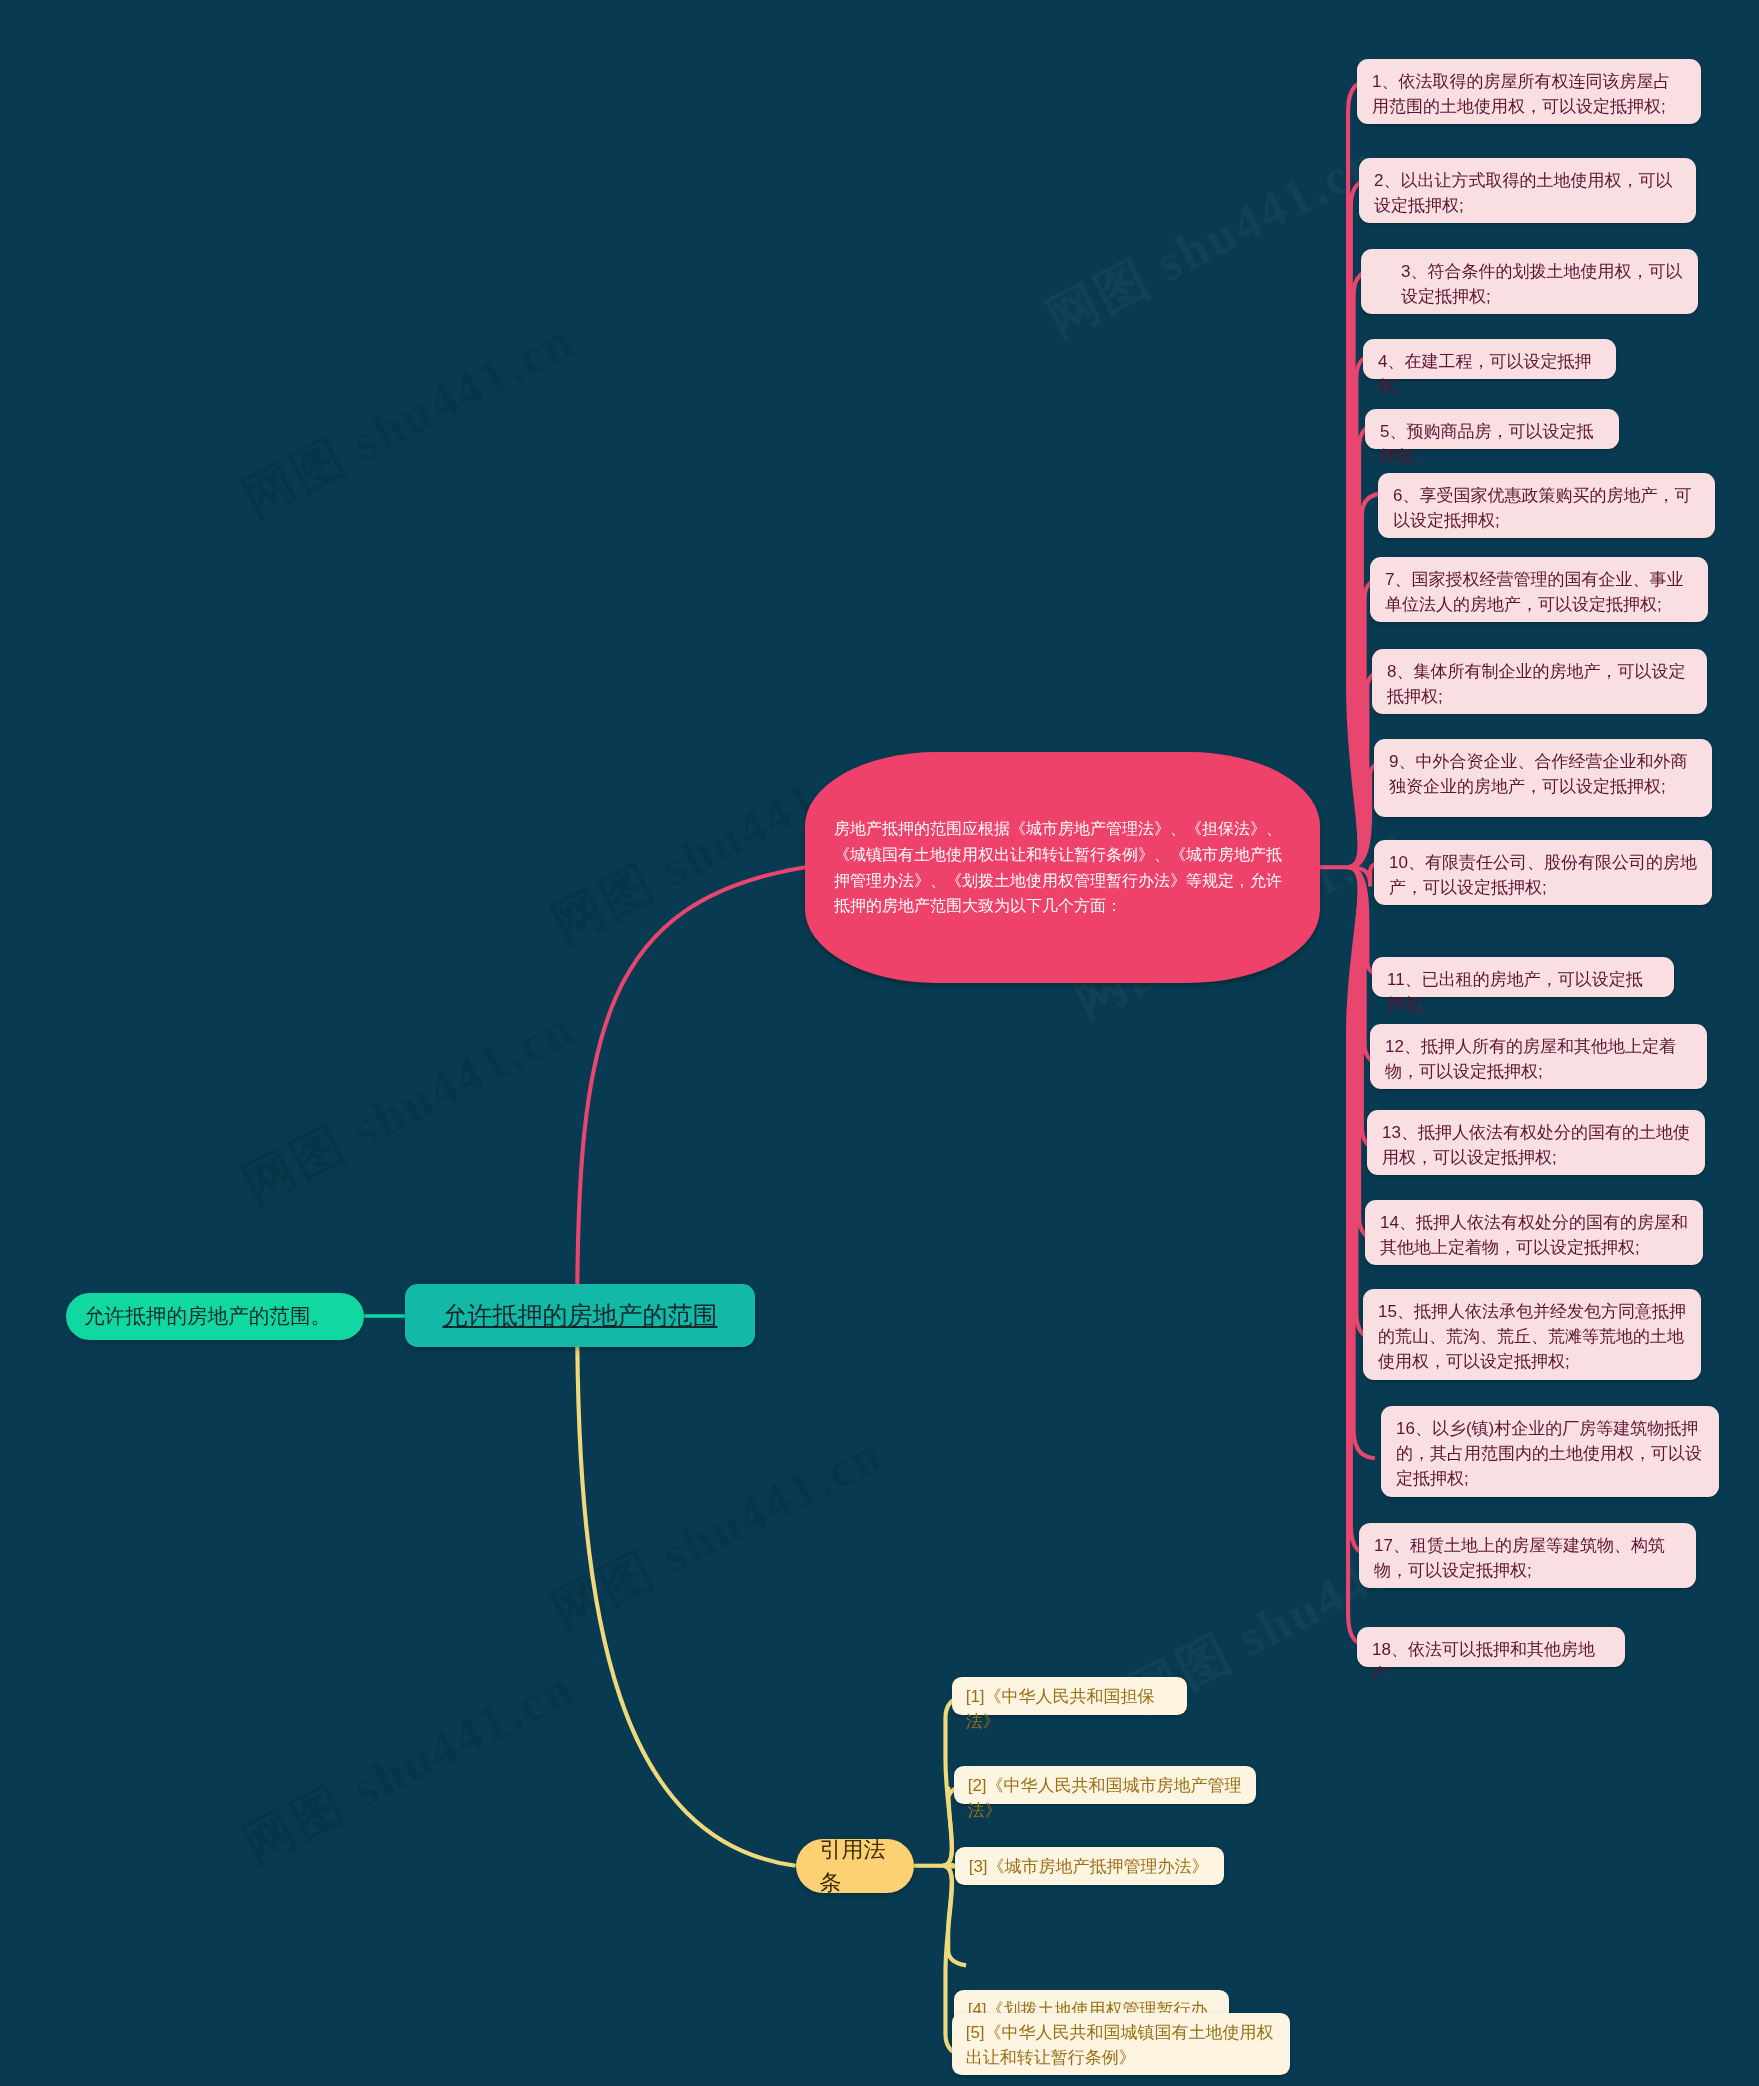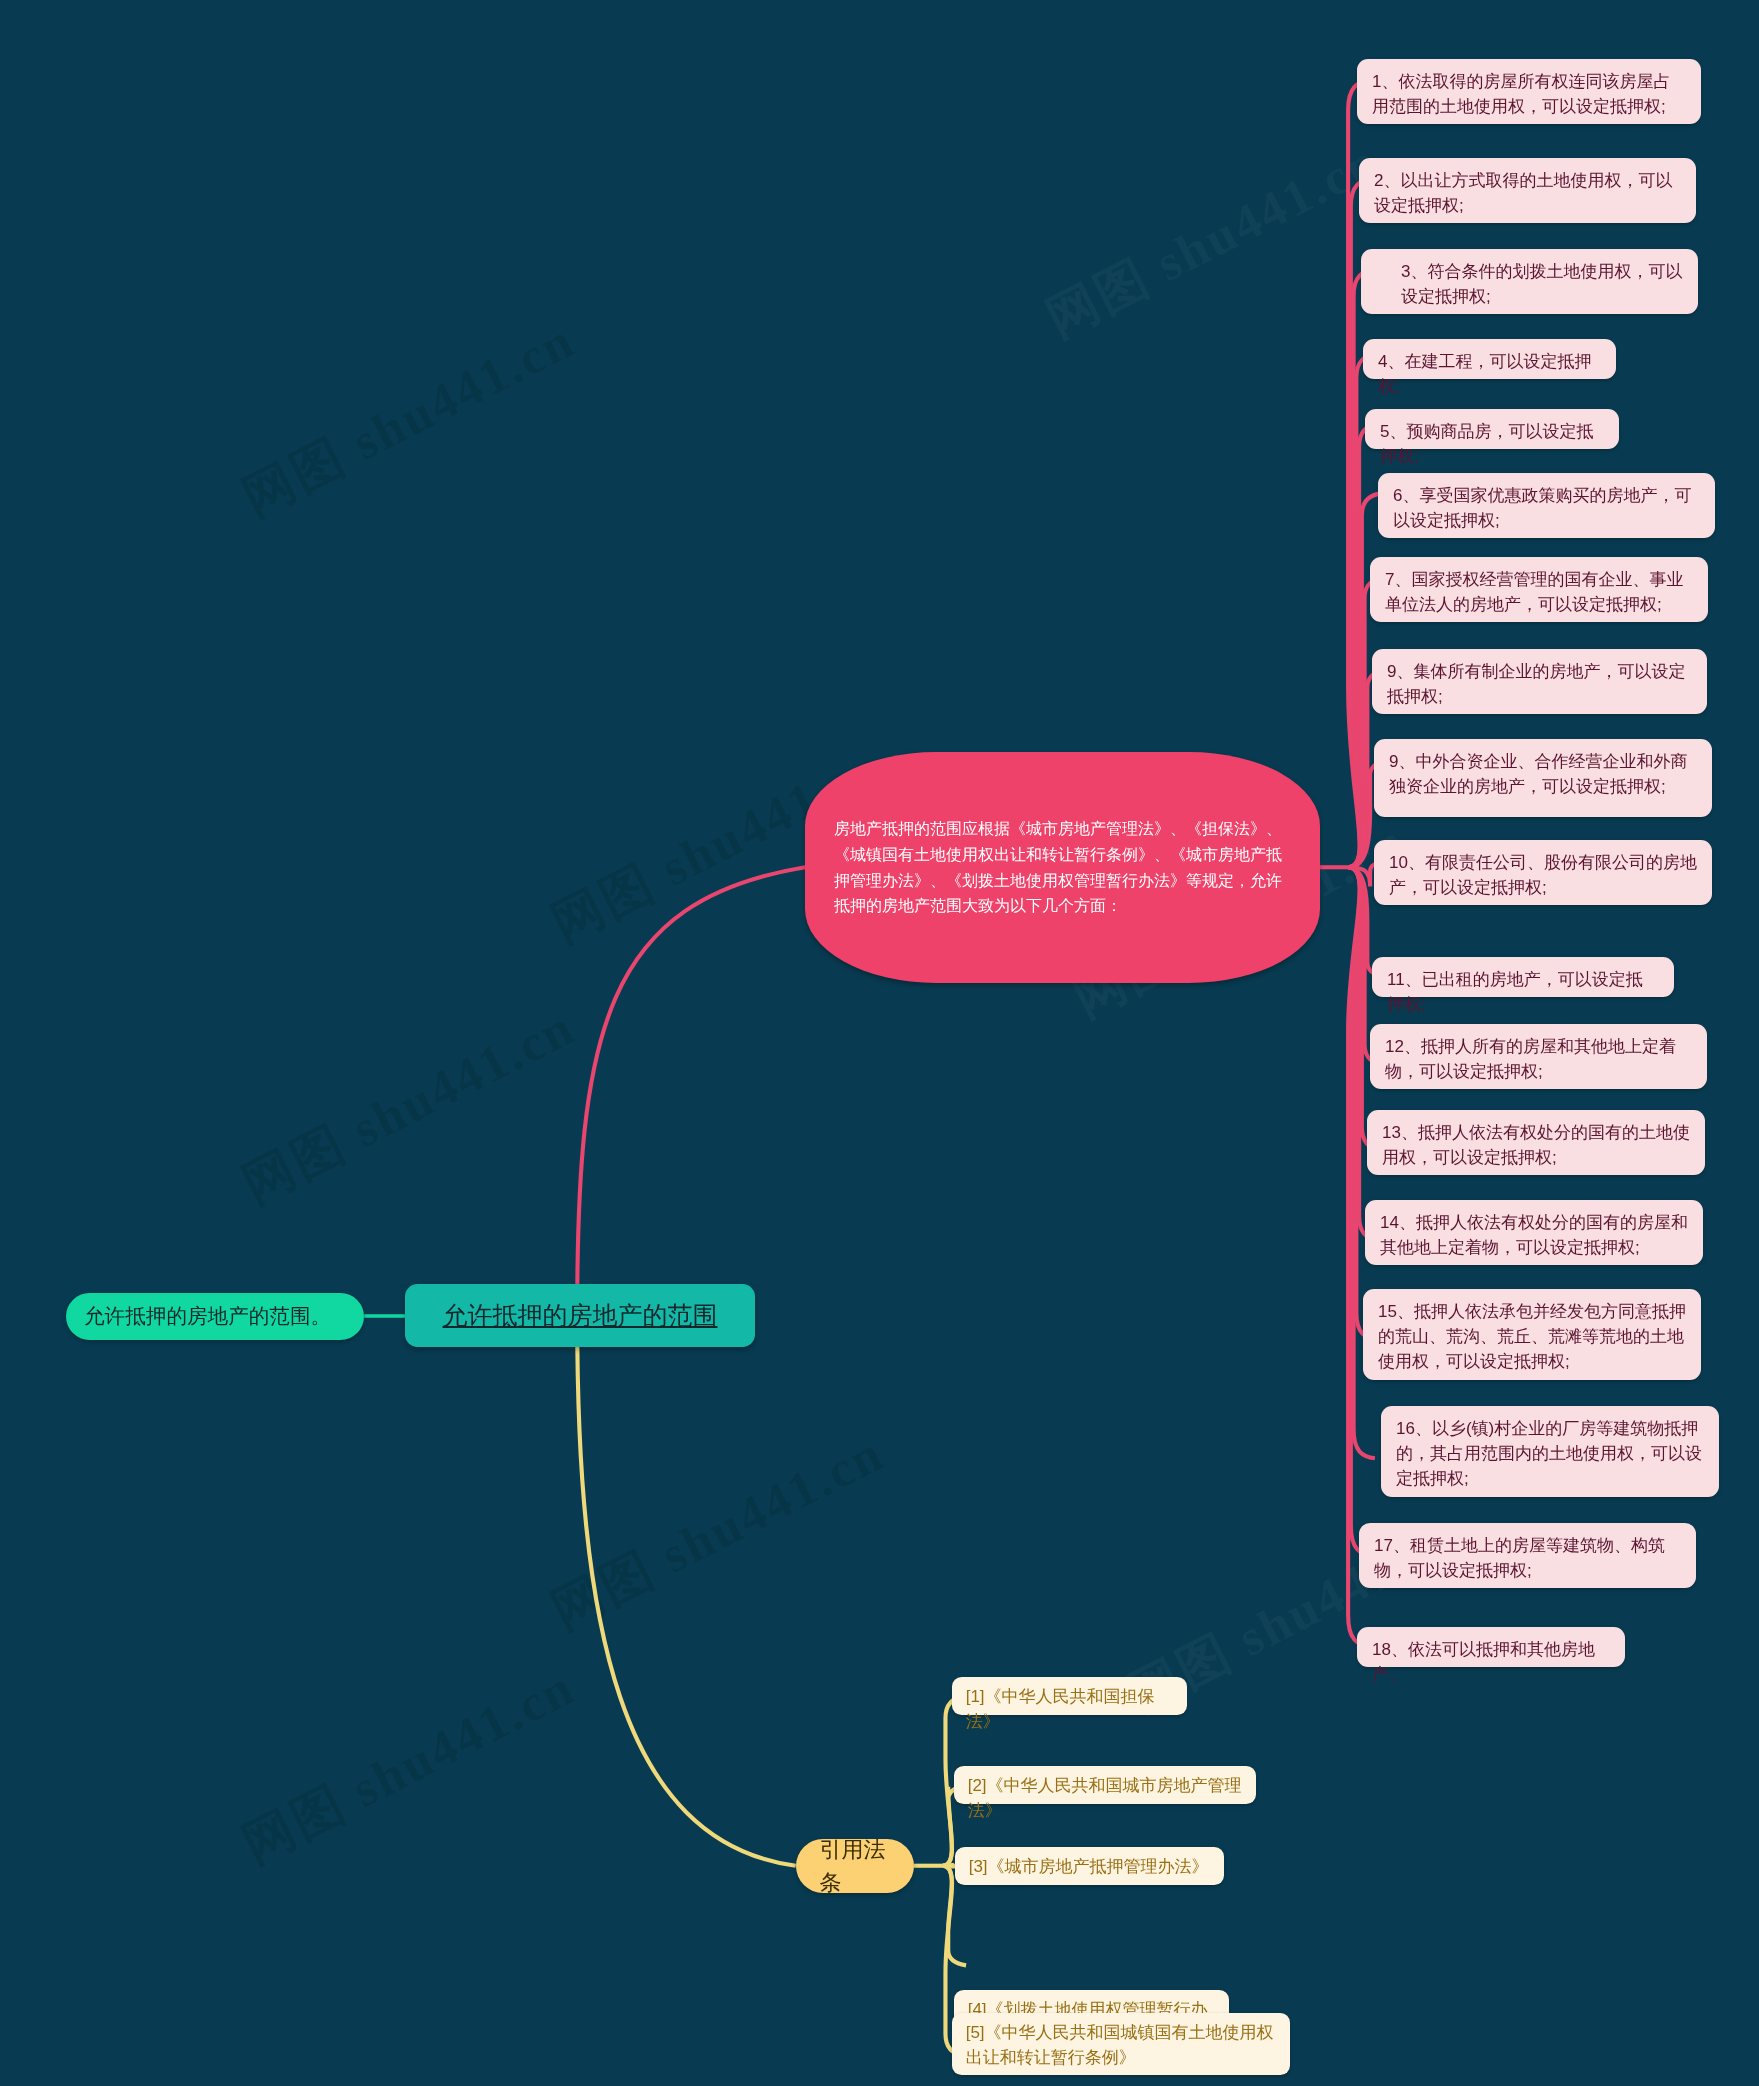--- a/index.html
+++ b/index.html
@@ -189,21 +189,21 @@
   <div class="node node-leaf" style="left:1365px; top:409px;  width:254px; height:40px;">
     <span>5、预购商品房，可以设定抵押权;</span></div>
 
   <div class="node node-leaf" style="left:1378px; top:473px;  width:337px; height:65px;">
     <span>6、享受国家优惠政策购买的房地产，可以设定抵押权;</span></div>
 
   <div class="node node-leaf" style="left:1370px; top:557px;  width:338px; height:65px;">
     <span>7、国家授权经营管理的国有企业、事业单位法人的房地产，可以设定抵押权;</span></div>
 
   <div class="node node-leaf" style="left:1372px; top:649px;  width:335px; height:65px;">
-    <span>9、集体所有制企业的房地产，可以设定抵押权;</span></div>
+    <span>8、集体所有制企业的房地产，可以设定抵押权;</span></div>
 
   <div class="node node-leaf" style="left:1374px; top:739px; width:338px; height:78px;">
     <span>9、中外合资企业、合作经营企业和外商独资企业的房地产，可以设定抵押权;</span></div>
 
   <div class="node node-leaf" style="left:1374px; top:840px; width:338px; height:65px;">
     <span>10、有限责任公司、股份有限公司的房地产，可以设定抵押权;</span></div>
 
   <div class="node node-leaf" style="left:1372px; top:957px; width:302px; height:40px;">
     <span>11、已出租的房地产，可以设定抵押权;</span></div>
 

